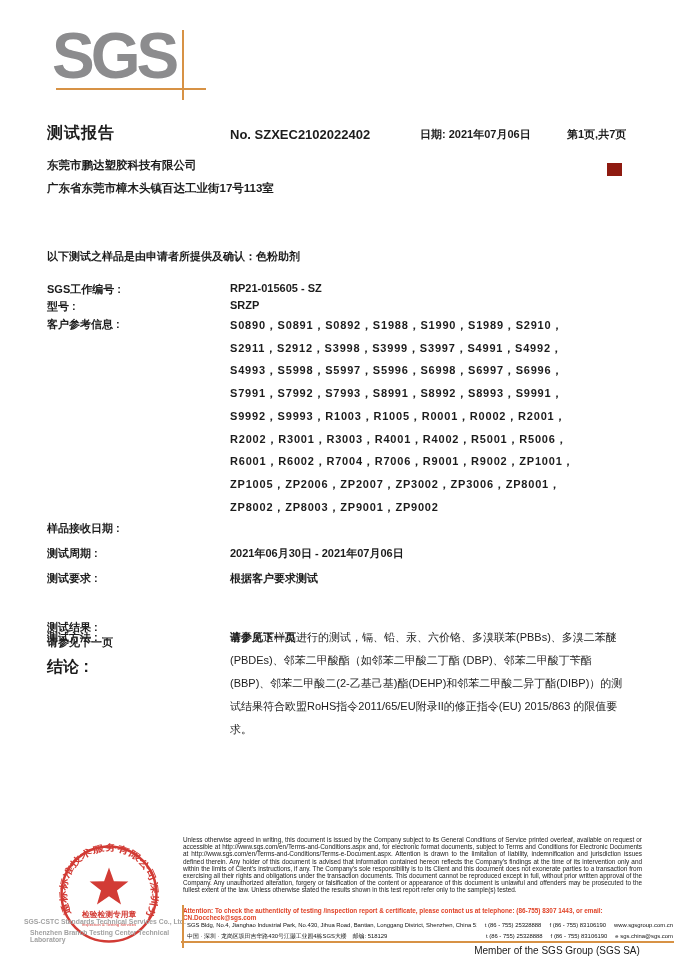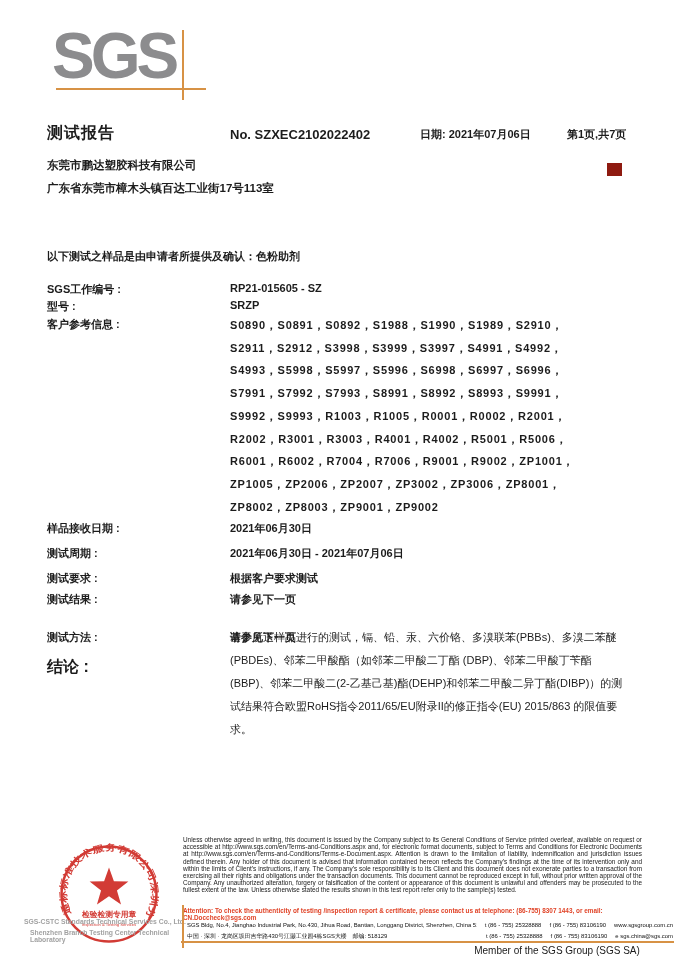--- a/index.html
+++ b/index.html
@@ -27,21 +27,21 @@
   .applicant-addr { position:absolute; left:47px; top:181px; font-size:11.5px; font-weight:bold; }
   .red-marker { position:absolute; left:607px; top:163px; width:15px; height:13px; background:#8e1a10; }
 
   
   .intro-line { position:absolute; left:47px; top:249px; font-size:11px; font-weight:bold; }
   .frow { position:absolute; left:47px; width:583px; display:flex; font-size:11px; font-weight:bold; }
   .frow .lbl { width:183px; flex:none; }
   .frow .val { flex:1; }
   .row-job { top:274px;margin-top:8px; } .row-model { top:299px; } .row-ref { top:317px; }
   .row-received { top:521px; } .row-period { top:546px; }
-  .row-req { top:571px; } .row-method { top:593px;margin-top:37px; } .row-result { top:592px; }
+  .row-req { top:571px; } .row-method { top:593px;margin-top:37px; } .row-result { top:620px;flex-direction:column; }
 
   .ref-lines {
     position:absolute; left:230px; top:314px; width:402px;
     font-size:11px; font-weight:bold; letter-spacing:0.8px; line-height:22.7px;
     white-space:nowrap;
   }
   .concl-label { position:absolute; left:47px; top:628px; font-size:16px; font-weight:bold;margin-top:29px; }
   .concl-text {
     position:absolute; left:230px; top:626px; width:402px;
     font-size:11px; line-height:23px; text-align:left;
@@ -108,21 +108,20 @@
     <div>S7991，S7992，S7993，S8991，S8992，S8993，S9991，</div>
     <div>S9992，S9993，R1003，R1005，R0001，R0002，R2001，</div>
     <div>R2002，R3001，R3003，R4001，R4002，R5001，R5006，</div>
     <div>R6001，R6002，R7004，R7006，R9001，R9002，ZP1001，</div>
     <div>ZP1005，ZP2006，ZP2007，ZP3002，ZP3006，ZP8001，</div>
     <div>ZP8002，ZP8003，ZP9001，ZP9002</div>
   </div>
 
   <div class="frow row-received">
     <span class="lbl">样品接收日期 :</span>
-    <span class="val">2021年06月30日</span>
   </div>
   <div class="frow row-period">
     <span class="lbl">测试周期 :</span>
     <span class="val">2021年06月30日 - 2021年07月06日</span>
   </div>
   <div class="frow row-req">
     <span class="lbl">测试要求 :</span>
     <span class="val">根据客户要求测试</span>
   </div>
   <div class="frow row-method">

